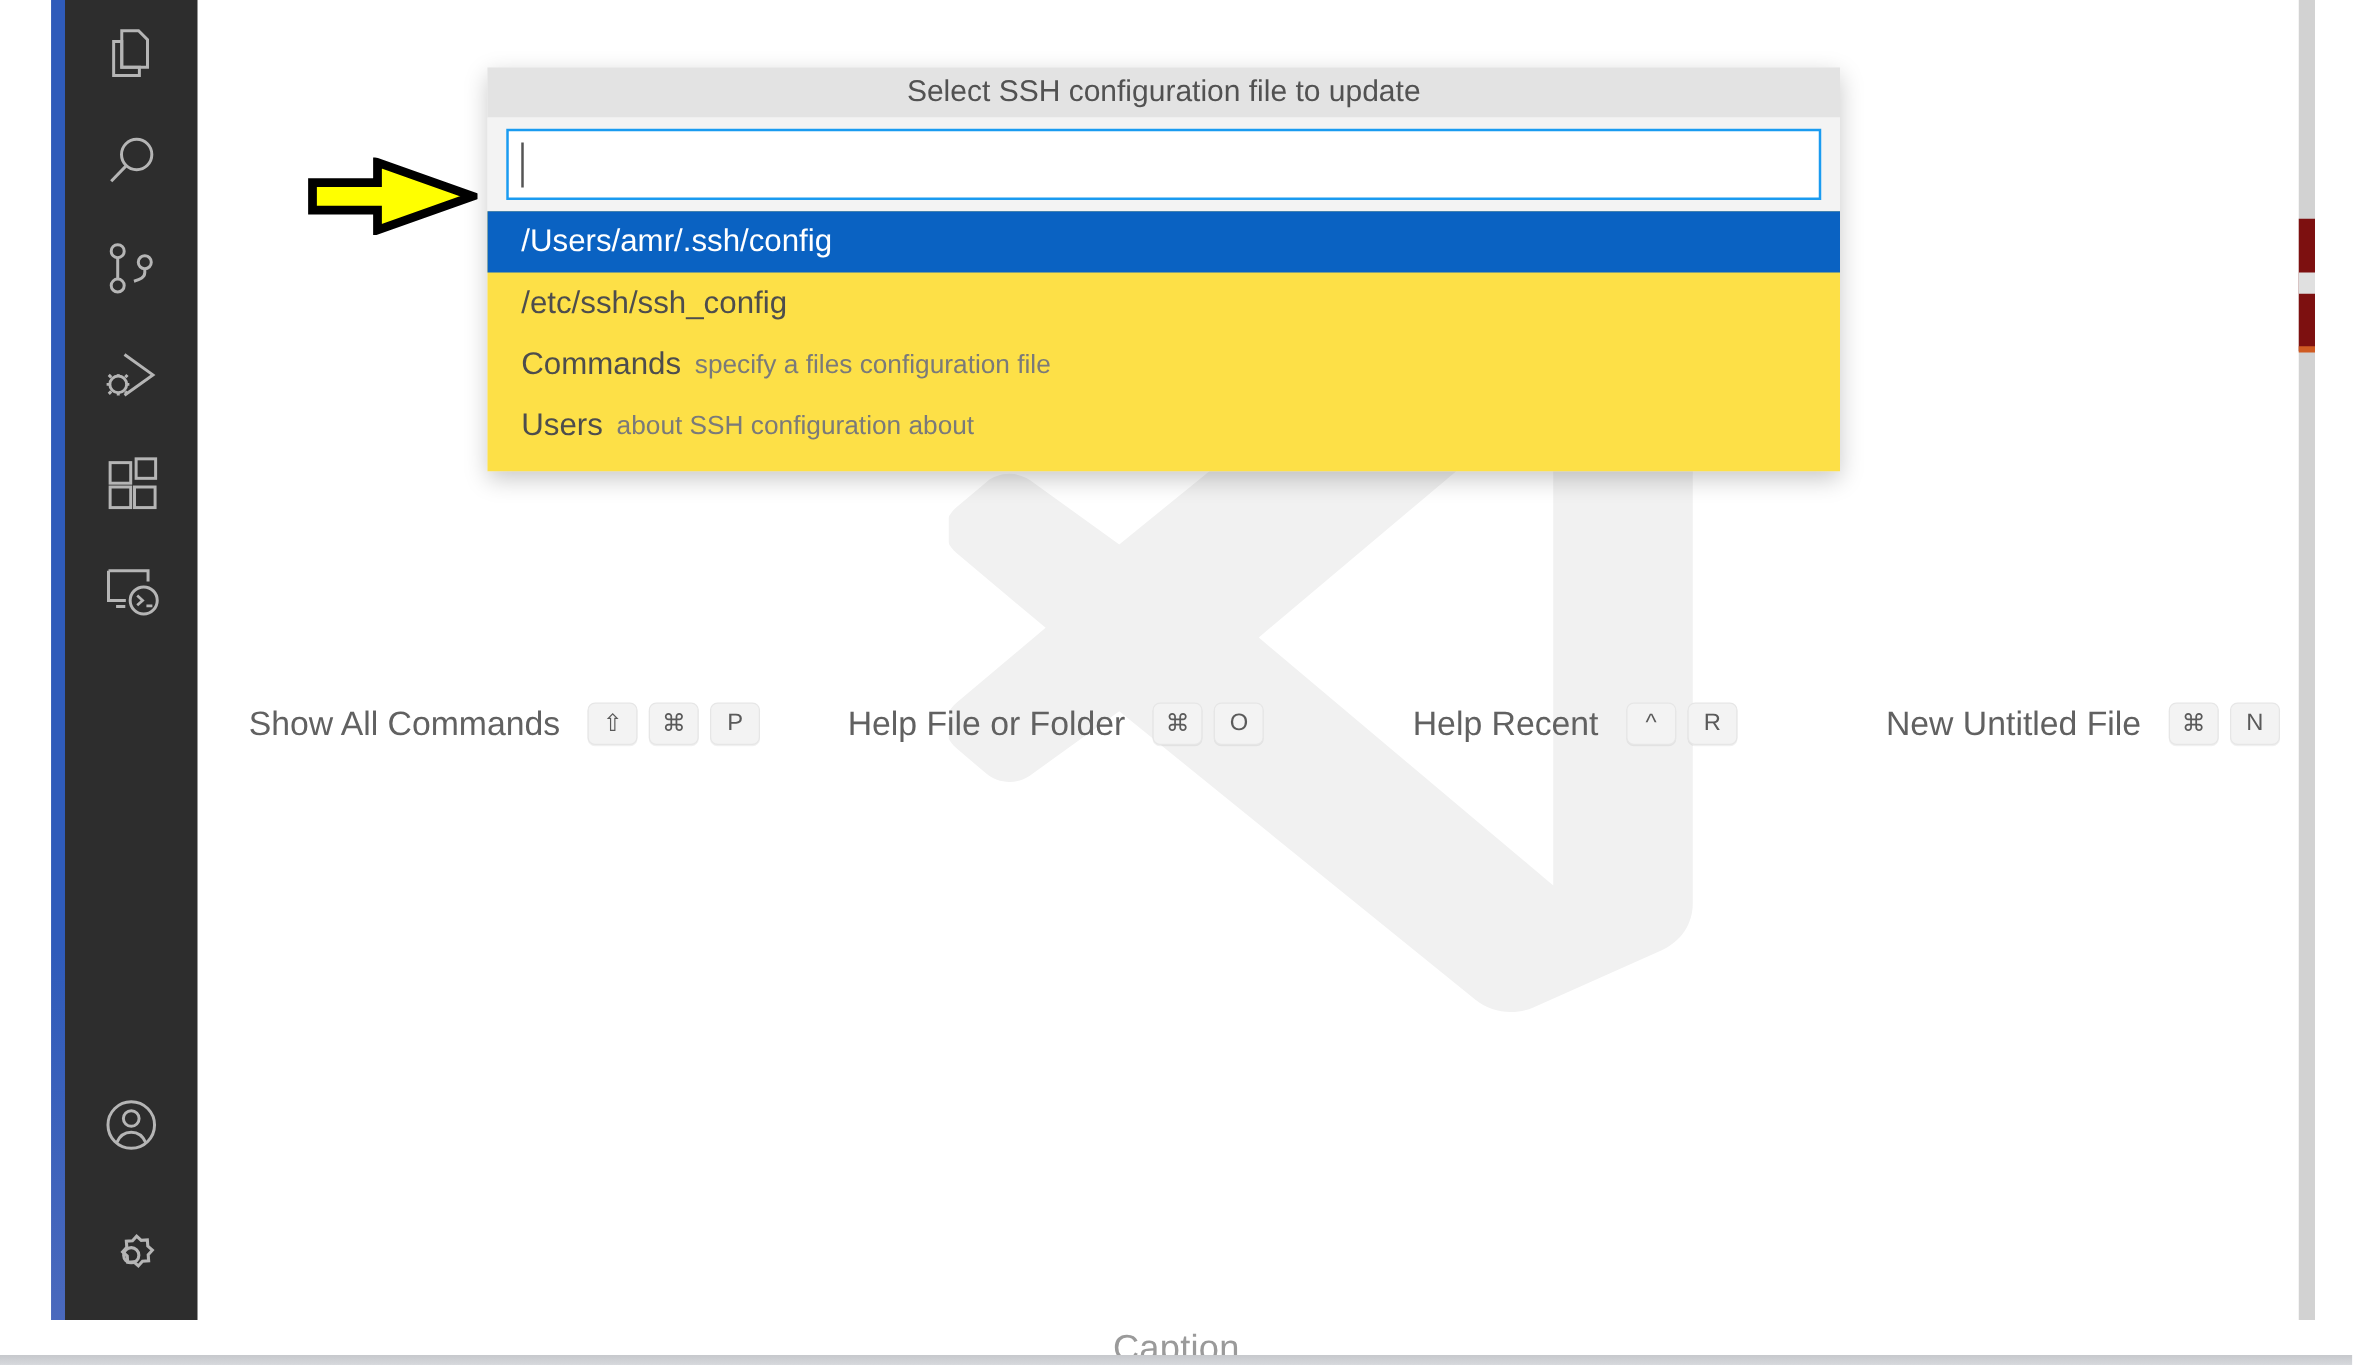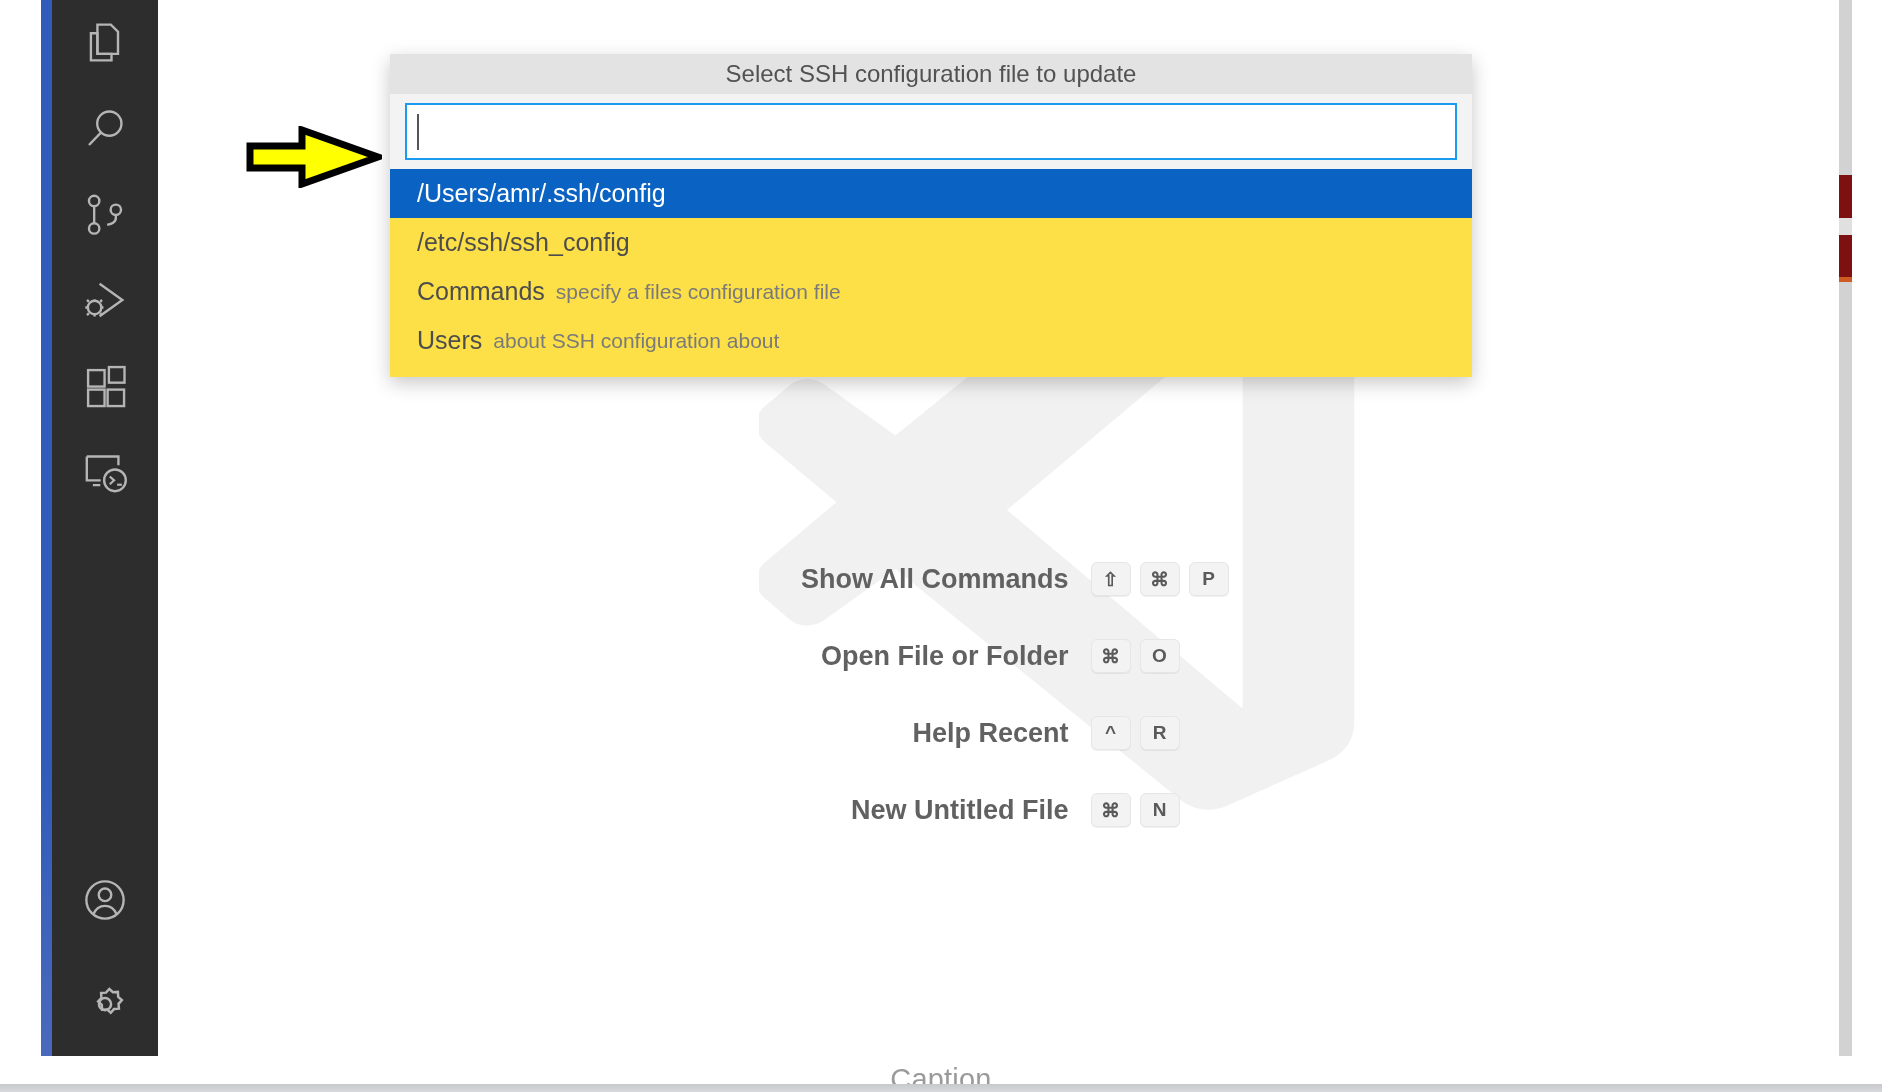--- a/index.html
+++ b/index.html
@@ -89,24 +89,23 @@
     opacity: 1;
     pointer-events: none;
   }
 
   #watermark-shortcuts {
     position: absolute;
     left: 0;
     right: 0;
     top: 562px;
     display: flex;
-    flex-direction: column;
-    gap: 43px;
-    align-items: center;
-    font-weight: bold;
+    flex-direction: row;
+    gap: 18px;
+    align-items: center;
   }
   .wm-row {
     display: flex;
     align-items: center;
     width: 480px;
   }
   .wm-label {
     flex: 1 1 auto;
     text-align: right;
     font-size: 27px;
@@ -284,21 +283,21 @@
         <div class="wm-row">
           <div class="wm-label">Show All Commands</div>
           <div class="wm-keys">
             <span class="wm-key">⇧</span>
             <span class="wm-key">⌘</span>
             <span class="wm-key">P</span>
           </div>
         </div>
 
         <div class="wm-row">
-          <div class="wm-label">Open File or Folder</div>
+          <div class="wm-label">Help File or Folder</div>
           <div class="wm-keys">
             <span class="wm-key">⌘</span>
             <span class="wm-key">O</span>
           </div>
         </div>
 
         <div class="wm-row">
           <div class="wm-label">Help Recent</div>
           <div class="wm-keys">
             <span class="wm-key">^</span>

